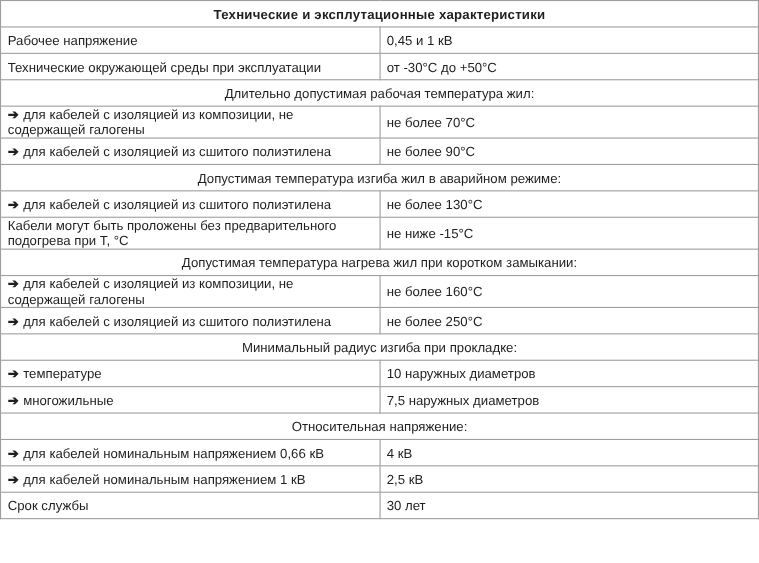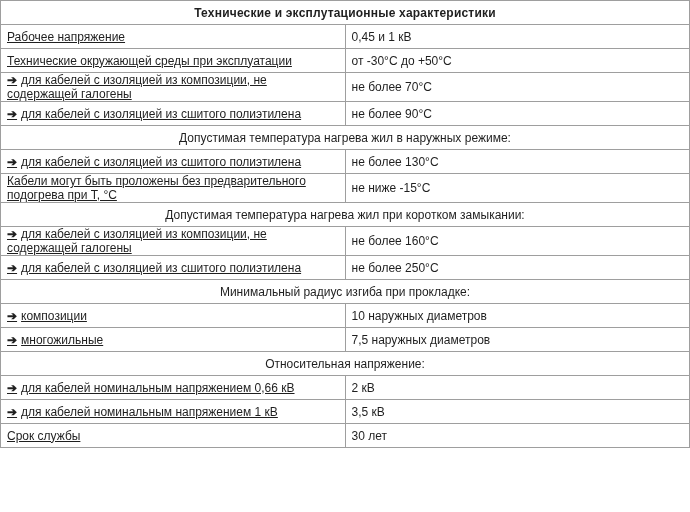--- a/index.html
+++ b/index.html
@@ -42,21 +42,20 @@
     height:31px;
     font-size:12.5px;
     letter-spacing:.2px;
   }
   td.section-cell{
     text-align:center;
   }
   td.label-cell{
     width:452px;
     padding-left:7px;
-    text-decoration:underline;
   }
   td.value-cell{
     padding-left:8px;
   }
   .arrow{
     font-weight:bold;
     margin-right:4px;
     font-size:12px;
   }
 </style>
@@ -71,29 +70,32 @@
 
   <tr>
         <td class="label-cell"><span>Рабочее напряжение</span></td>
         <td class="value-cell">0,45 и 1 кВ</td>
       </tr>
       <tr>
         <td class="label-cell"><span>Технические окружающей среды при эксплуатации</span></td>
         <td class="value-cell">от -30°С до +50°С</td>
       </tr>
       <tr>
+        <td colspan="2" class="section-cell">Длительно допустимая рабочая температура жил:</td>
+      </tr>
+      <tr>
         <td class="label-cell"><span class="arrow">➔</span><span>для кабелей с изоляцией из композиции, не содержащей галогены</span></td>
         <td class="value-cell">не более 70°С</td>
       </tr>
       <tr>
         <td class="label-cell"><span class="arrow">➔</span><span>для кабелей с изоляцией из сшитого полиэтилена</span></td>
         <td class="value-cell">не более 90°С</td>
       </tr>
       <tr>
-        <td colspan="2" class="section-cell">Допустимая температура нагрева жил в наружных режиме:</td>
+        <td colspan="2" class="section-cell">Допустимая температура изгиба жил в аварийном режиме:</td>
       </tr>
       <tr>
         <td class="label-cell"><span class="arrow">➔</span><span>для кабелей с изоляцией из сшитого полиэтилена</span></td>
         <td class="value-cell">не более 130°С</td>
       </tr>
       <tr>
         <td class="label-cell"><span>Кабели могут быть проложены без предварительного подогрева при Т, °С</span></td>
         <td class="value-cell">не ниже -15°С</td>
       </tr>
       <tr>
@@ -104,36 +106,36 @@
         <td class="value-cell">не более 160°С</td>
       </tr>
       <tr>
         <td class="label-cell"><span class="arrow">➔</span><span>для кабелей с изоляцией из сшитого полиэтилена</span></td>
         <td class="value-cell">не более 250°С</td>
       </tr>
       <tr>
         <td colspan="2" class="section-cell">Минимальный радиус изгиба при прокладке:</td>
       </tr>
       <tr>
-        <td class="label-cell"><span class="arrow">➔</span><span>композиции</span></td>
+        <td class="label-cell"><span class="arrow">➔</span><span>температуре</span></td>
         <td class="value-cell">10 наружных диаметров</td>
       </tr>
       <tr>
         <td class="label-cell"><span class="arrow">➔</span><span>многожильные</span></td>
         <td class="value-cell">7,5 наружных диаметров</td>
       </tr>
       <tr>
         <td colspan="2" class="section-cell">Относительная напряжение:</td>
       </tr>
       <tr>
         <td class="label-cell"><span class="arrow">➔</span><span>для кабелей номинальным напряжением 0,66 кВ</span></td>
-        <td class="value-cell">2 кВ</td>
+        <td class="value-cell">4 кВ</td>
       </tr>
       <tr>
         <td class="label-cell"><span class="arrow">➔</span><span>для кабелей номинальным напряжением 1 кВ</span></td>
-        <td class="value-cell">3,5 кВ</td>
+        <td class="value-cell">2,5 кВ</td>
       </tr>
       <tr>
         <td class="label-cell"><span>Срок службы</span></td>
         <td class="value-cell">30 лет</td>
       </tr>
     </tbody>
 </table>
 
 </body></html>

